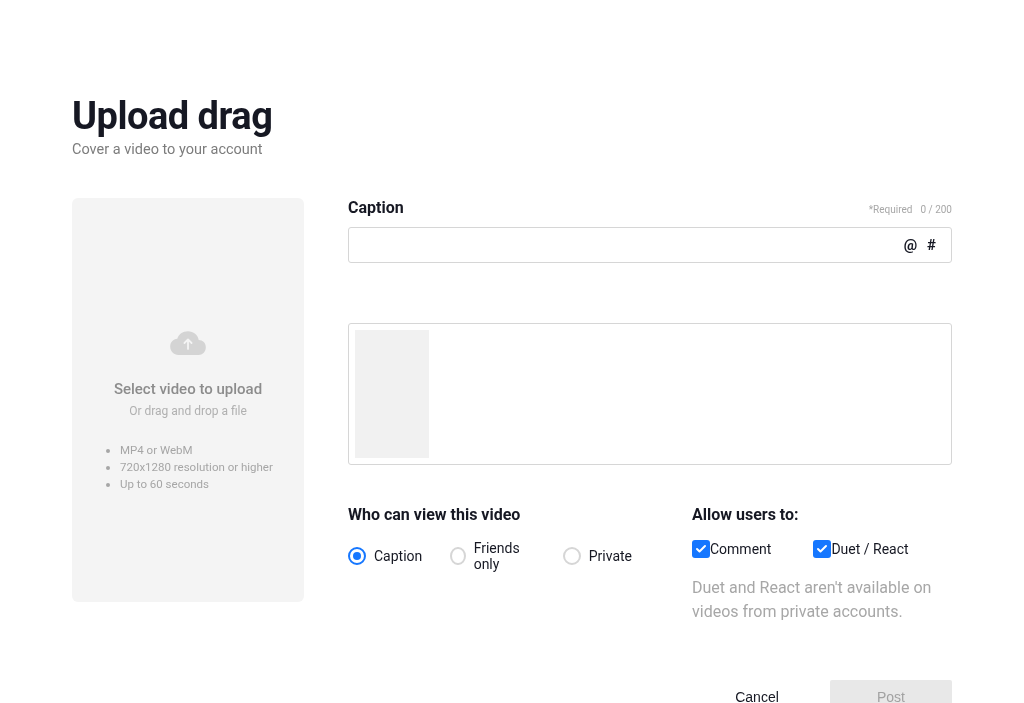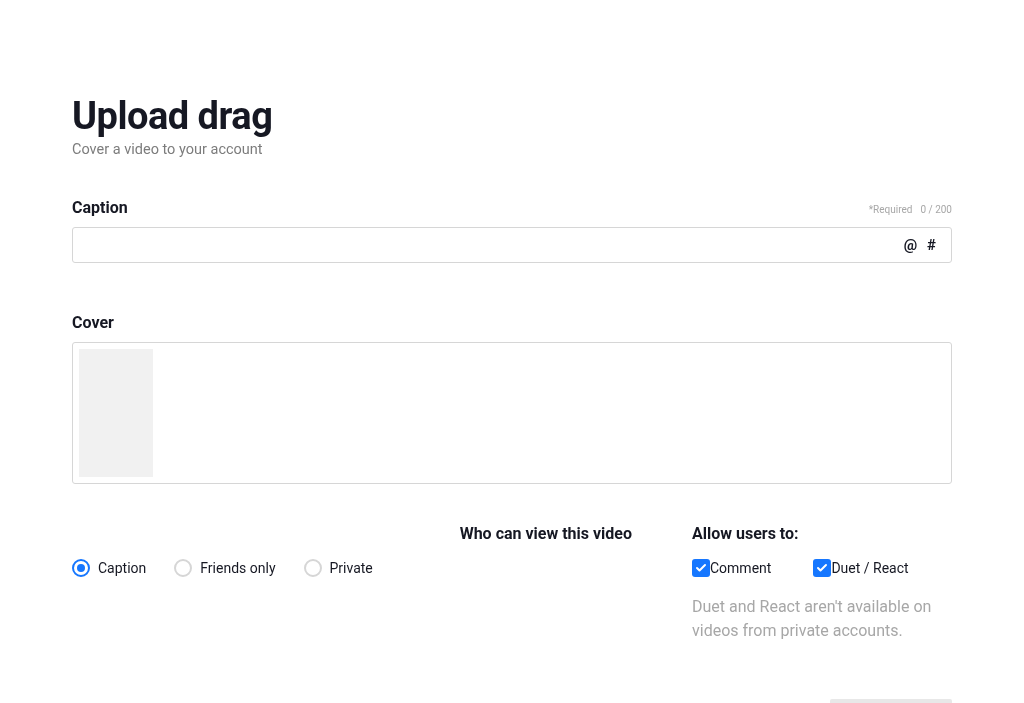--- a/index.html
+++ b/index.html
@@ -119,21 +119,21 @@
   .cover-thumb {
     width: 74px;
     height: 100%;
     background: #f1f1f1;
   }
   .section-row {
     display: flex;
     gap: 60px;
     margin-top: 40px;
   }
-  .view-col { flex: 1; text-align: right; }
+  .view-col { flex: 1; }
   .allow-col { width: 260px; }
   .radios {
     margin-top: 16px;
     display: flex;
     gap: 28px;
     align-items: center;
   }
   .radio {
     display: flex;
     align-items: center;
@@ -214,39 +214,53 @@
 </style>
 </head>
 <body>
 
 <div class="container">
   <h1 class="page-title">Upload drag</h1>
   <div class="page-subtitle">Cover a video to your account</div>
 
   <div class="layout">
 
+    <div class="dropzone">
+      <span>
+        <svg class="cloud-icon" viewBox="0 0 64 48" fill="none">
+          <path d="M50 44H16C8 44 2 38 2 30c0-7 5-12 12-13 2-8 9-13 18-13 9 0 17 6 18 15 7 0 12 5 12 12 0 8-6 13-12 13z" fill="#d4d4d4"></path>
+          <path d="M32 34V18m0 0l-6 6m6-6l6 6" stroke="#f4f4f4" stroke-width="3" stroke-linecap="round" stroke-linejoin="round"></path>
+        </svg>
+      </span>
+      <div class="dz-title">Select video to upload</div>
+      <div class="dz-sub">Or drag and drop a file</div>
+      <ul class="dz-list">
+        <li>MP4 or WebM</li>
+        <li>720x1280 resolution or higher</li>
+        <li>Up to 60 seconds</li>
+      </ul>
+    </div>
 
     <div class="form-col">
 
       <div class="caption-header">
         <div class="field-label">Caption</div>
         <div class="caption-meta">
           <span>*Required</span>
           <span>0 / 200</span>
         </div>
       </div>
       <div class="caption-input-wrap">
         <input class="caption-input" type="text" value="" style="">
         <span class="caption-sym">@</span>
         <span class="caption-sym">#</span>
       </div>
 
       <div class="spacer-50"></div>
 
-      <div class="field-label">Cover</div>
       <div class="cover-box">
         <div class="cover-thumb"></div>
       </div>
 
       <div class="section-row">
         <div class="view-col">
           <div class="field-label">Who can view this video</div>
           <div class="radios">
             <div class="radio selected">
               <span class="dot"></span>

